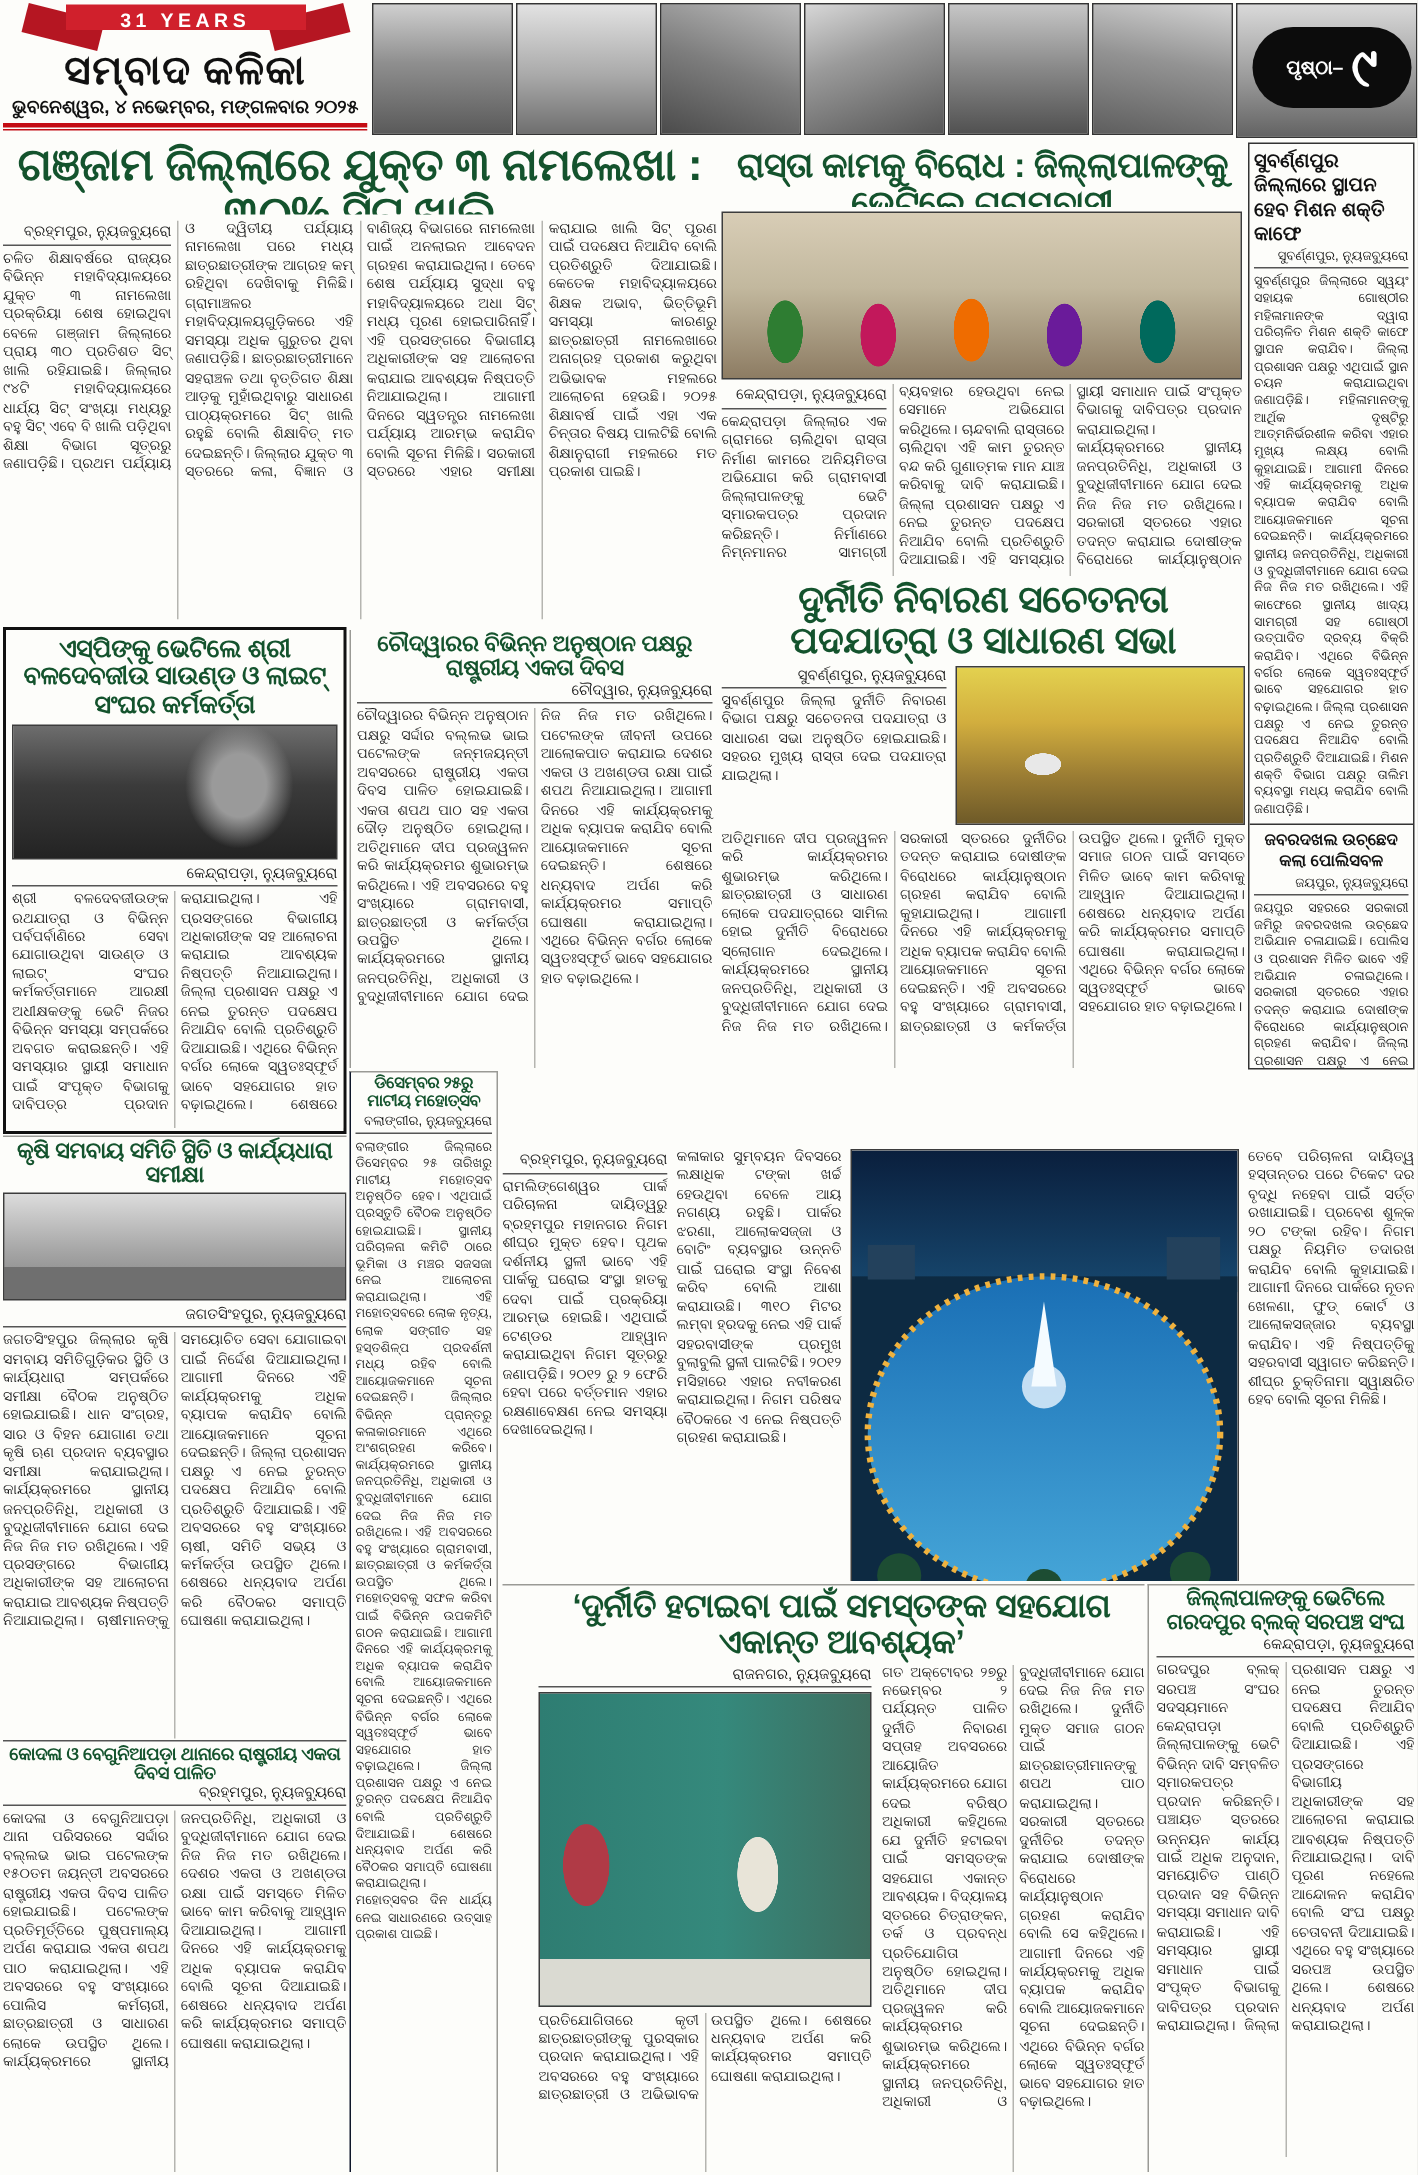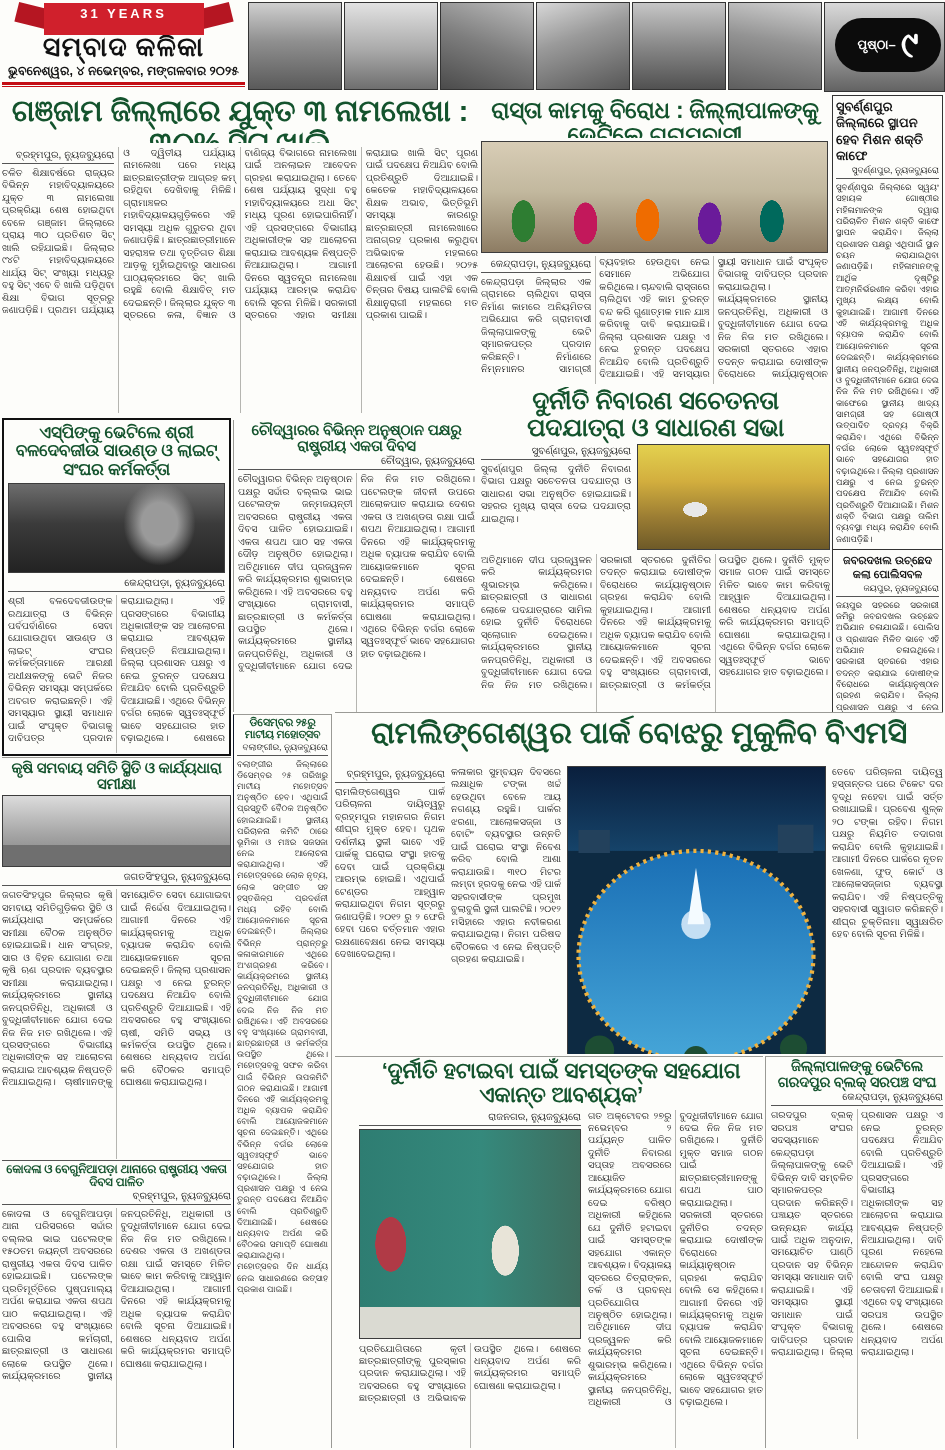--- a/index.html
+++ b/index.html
@@ -10,21 +10,21 @@
   .body{font-size:9.6px;line-height:1.3;text-align:justify;color:#1a1a1a;}
   .cols2{column-count:2;column-gap:8px;column-rule:1px solid #b5b5b0;}
   .cols3{column-count:3;column-gap:8px;column-rule:1px solid #b5b5b0;}
   .cols4{column-count:4;column-gap:9px;column-rule:1px solid #b5b5b0;}
   .dl{font-weight:normal;font-size:10px;text-align:right;padding:1px 0 2px;border-bottom:1px solid #555;margin-bottom:3px;}
   .dl.small{font-size:8.8px;}
   .photo{border:1px solid #3c3c3c;box-sizing:border-box;}
   
   #hd-left{left:2px;top:0;width:243px;height:93px;}
   .ribbon-wrap{position:relative;width:216px;height:34px;margin:2px auto 0;}
-  .ribbon-band{position:absolute;left:28px;right:28px;top:1px;height:32px;background:#d0202c;
+  .ribbon-band{position:absolute;left:28px;right:28px;top:1px;height:17px;background:#d0202c;
                color:#fff;font-weight:bold;font-size:13px;letter-spacing:3px;text-align:center;line-height:21px;}
   .tail{position:absolute;top:6px;width:52px;height:20px;background:#b51622;}
   .tail.l{left:0;transform:rotate(14deg);}
   .tail.r{right:0;transform:rotate(-14deg);}
   #mast-title{font-size:27px;font-weight:bold;text-align:center;margin-top:-4px;letter-spacing:1px;
               font-family:"Liberation Serif","DejaVu Serif",serif;}
   #mast-date{font-size:12.5px;font-weight:bold;text-align:center;margin-top:1px;}
   .redrule{height:3px;background:#c40d14;margin-top:3px;}
   .redrule2{height:1px;background:#c40d14;margin-top:1px;}
   #hd-strip{left:248px;top:2px;width:574px;height:88px;display:flex;gap:2px;}
@@ -181,21 +181,20 @@
     </div>
     <div id="pada-body2" class="body cols3">ଅତିଥିମାନେ ଦୀପ ପ୍ରଜ୍ୱଳନ କରି କାର୍ଯ୍ୟକ୍ରମର ଶୁଭାରମ୍ଭ କରିଥିଲେ। ଛାତ୍ରଛାତ୍ରୀ ଓ ସାଧାରଣ ଲୋକେ ପଦଯାତ୍ରାରେ ସାମିଲ ହୋଇ ଦୁର୍ନୀତି ବିରୋଧରେ ସ୍ଲୋଗାନ ଦେଇଥିଲେ। କାର୍ଯ୍ୟକ୍ରମରେ ସ୍ଥାନୀୟ ଜନପ୍ରତିନିଧି, ଅଧିକାରୀ ଓ ବୁଦ୍ଧିଜୀବୀମାନେ ଯୋଗ ଦେଇ ନିଜ ନିଜ ମତ ରଖିଥିଲେ। ସରକାରୀ ସ୍ତରରେ ଦୁର୍ନୀତିର ତଦନ୍ତ କରାଯାଇ ଦୋଷୀଙ୍କ ବିରୋଧରେ କାର୍ଯ୍ୟାନୁଷ୍ଠାନ ଗ୍ରହଣ କରାଯିବ ବୋଲି କୁହାଯାଇଥିଲା। ଆଗାମୀ ଦିନରେ ଏହି କାର୍ଯ୍ୟକ୍ରମକୁ ଅଧିକ ବ୍ୟାପକ କରାଯିବ ବୋଲି ଆୟୋଜକମାନେ ସୂଚନା ଦେଇଛନ୍ତି। ଏହି ଅବସରରେ ବହୁ ସଂଖ୍ୟାରେ ଗ୍ରାମବାସୀ, ଛାତ୍ରଛାତ୍ରୀ ଓ କର୍ମକର୍ତ୍ତା ଉପସ୍ଥିତ ଥିଲେ। ଦୁର୍ନୀତି ମୁକ୍ତ ସମାଜ ଗଠନ ପାଇଁ ସମସ୍ତେ ମିଳିତ ଭାବେ କାମ କରିବାକୁ ଆହ୍ୱାନ ଦିଆଯାଇଥିଲା। ଶେଷରେ ଧନ୍ୟବାଦ ଅର୍ପଣ କରି କାର୍ଯ୍ୟକ୍ରମର ସମାପ୍ତି ଘୋଷଣା କରାଯାଇଥିଲା। ଏଥିରେ ବିଭିନ୍ନ ବର୍ଗର ଲୋକେ ସ୍ୱତଃସ୍ଫୂର୍ତ ଭାବେ ସହଯୋଗର ହାତ ବଢ଼ାଇଥିଲେ।</div>
   </div>
 
   <div id="balangir" class="abs">
     <div class="hl">ଡିସେମ୍ବର ୨୫ରୁ ମାଟୀୟ ମହୋତ୍ସବ</div>
     <div class="dl small">ବଲାଙ୍ଗୀର, ନ୍ୟୁଜବ୍ୟୁରୋ</div>
     <div class="body">ବଲାଙ୍ଗୀର ଜିଲ୍ଲାରେ ଡିସେମ୍ବର ୨୫ ତାରିଖରୁ ମାଟୀୟ ମହୋତ୍ସବ ଅନୁଷ୍ଠିତ ହେବ। ଏଥିପାଇଁ ପ୍ରସ୍ତୁତି ବୈଠକ ଅନୁଷ୍ଠିତ ହୋଇଯାଇଛି। ସ୍ଥାନୀୟ ପରିଚାଳନା କମିଟି ଠାରେ ଭୂମିକା ଓ ମଞ୍ଚର ସଜସଜା ନେଇ ଆଲୋଚନା କରାଯାଇଥିଲା। ଏହି ମହୋତ୍ସବରେ ଲୋକ ନୃତ୍ୟ, ଲୋକ ସଙ୍ଗୀତ ସହ ହସ୍ତଶିଳ୍ପ ପ୍ରଦର୍ଶନୀ ମଧ୍ୟ ରହିବ ବୋଲି ଆୟୋଜକମାନେ ସୂଚନା ଦେଇଛନ୍ତି। ଜିଲ୍ଲାର ବିଭିନ୍ନ ପ୍ରାନ୍ତରୁ କଳାକାରମାନେ ଏଥିରେ ଅଂଶଗ୍ରହଣ କରିବେ। କାର୍ଯ୍ୟକ୍ରମରେ ସ୍ଥାନୀୟ ଜନପ୍ରତିନିଧି, ଅଧିକାରୀ ଓ ବୁଦ୍ଧିଜୀବୀମାନେ ଯୋଗ ଦେଇ ନିଜ ନିଜ ମତ ରଖିଥିଲେ। ଏହି ଅବସରରେ ବହୁ ସଂଖ୍ୟାରେ ଗ୍ରାମବାସୀ, ଛାତ୍ରଛାତ୍ରୀ ଓ କର୍ମକର୍ତ୍ତା ଉପସ୍ଥିତ ଥିଲେ। ମହୋତ୍ସବକୁ ସଫଳ କରିବା ପାଇଁ ବିଭିନ୍ନ ଉପକମିଟି ଗଠନ କରାଯାଇଛି। ଆଗାମୀ ଦିନରେ ଏହି କାର୍ଯ୍ୟକ୍ରମକୁ ଅଧିକ ବ୍ୟାପକ କରାଯିବ ବୋଲି ଆୟୋଜକମାନେ ସୂଚନା ଦେଇଛନ୍ତି। ଏଥିରେ ବିଭିନ୍ନ ବର୍ଗର ଲୋକେ ସ୍ୱତଃସ୍ଫୂର୍ତ ଭାବେ ସହଯୋଗର ହାତ ବଢ଼ାଇଥିଲେ। ଜିଲ୍ଲା ପ୍ରଶାସନ ପକ୍ଷରୁ ଏ ନେଇ ତୁରନ୍ତ ପଦକ୍ଷେପ ନିଆଯିବ ବୋଲି ପ୍ରତିଶ୍ରୁତି ଦିଆଯାଇଛି। ଶେଷରେ ଧନ୍ୟବାଦ ଅର୍ପଣ କରି ବୈଠକର ସମାପ୍ତି ଘୋଷଣା କରାଯାଇଥିଲା। ମହୋତ୍ସବର ଦିନ ଧାର୍ଯ୍ୟ ନେଇ ସାଧାରଣରେ ଉତ୍ସାହ ପ୍ରକାଶ ପାଇଛି।</div>
   </div>
 
-  <div id="hl-ram" class="abs hl">ରାମଲିଙ୍ଗେଶ୍ୱର ପାର୍କ ବୋଝରୁ ମୁକୁଳିବ ବିଏମସି</div>
   <div id="ram-grid" class="abs">
     <div class="ram-col body">
       <div class="dl">ବ୍ରହ୍ମପୁର, ନ୍ୟୁଜବ୍ୟୁରୋ</div>
       <span>ରାମଲିଙ୍ଗେଶ୍ୱର ପାର୍କ ପରିଚାଳନା ଦାୟିତ୍ୱରୁ ବ୍ରହ୍ମପୁର ମହାନଗର ନିଗମ ଶୀଘ୍ର ମୁକ୍ତ ହେବ। ପୃଥକ ଦର୍ଶନୀୟ ସ୍ଥଳୀ ଭାବେ ଏହି ପାର୍କକୁ ଘରୋଇ ସଂସ୍ଥା ହାତକୁ ଦେବା ପାଇଁ ପ୍ରକ୍ରିୟା ଆରମ୍ଭ ହୋଇଛି। ଏଥିପାଇଁ ଟେଣ୍ଡର ଆହ୍ୱାନ କରାଯାଇଥିବା ନିଗମ ସୂତ୍ରରୁ ଜଣାପଡ଼ିଛି। ୨୦୧୨ ରୁ ୨ ଫେରି ହେବା ପରେ ବର୍ତ୍ତମାନ ଏହାର ରକ୍ଷଣାବେକ୍ଷଣ ନେଇ ସମସ୍ୟା ଦେଖାଦେଇଥିଲା।</span>
     </div>
     <div class="ram-col body">କଳାକାର ସୁମ୍ବୟନ ଦିବସରେ ଲକ୍ଷାଧିକ ଟଙ୍କା ଖର୍ଚ୍ଚ ହେଉଥିବା ବେଳେ ଆୟ ନଗଣ୍ୟ ରହୁଛି। ପାର୍କର ଝରଣା, ଆଲୋକସଜ୍ଜା ଓ ବୋଟିଂ ବ୍ୟବସ୍ଥାର ଉନ୍ନତି ପାଇଁ ଘରୋଇ ସଂସ୍ଥା ନିବେଶ କରିବ ବୋଲି ଆଶା କରାଯାଉଛି। ୩୧୦ ମିଟର ଲମ୍ବା ହ୍ରଦକୁ ନେଇ ଏହି ପାର୍କ ସହରବାସୀଙ୍କ ପ୍ରମୁଖ ବୁଲାବୁଲି ସ୍ଥଳୀ ପାଲଟିଛି। ୨୦୧୨ ମସିହାରେ ଏହାର ନବୀକରଣ କରାଯାଇଥିଲା। ନିଗମ ପରିଷଦ ବୈଠକରେ ଏ ନେଇ ନିଷ୍ପତ୍ତି ଗ୍ରହଣ କରାଯାଇଛି।</div>
     <div id="ram-photo">
       <svg viewBox="0 0 245 288" preserveAspectRatio="none">
         <defs>
           <linearGradient id="sky" x1="0" y1="0" x2="0" y2="1">

